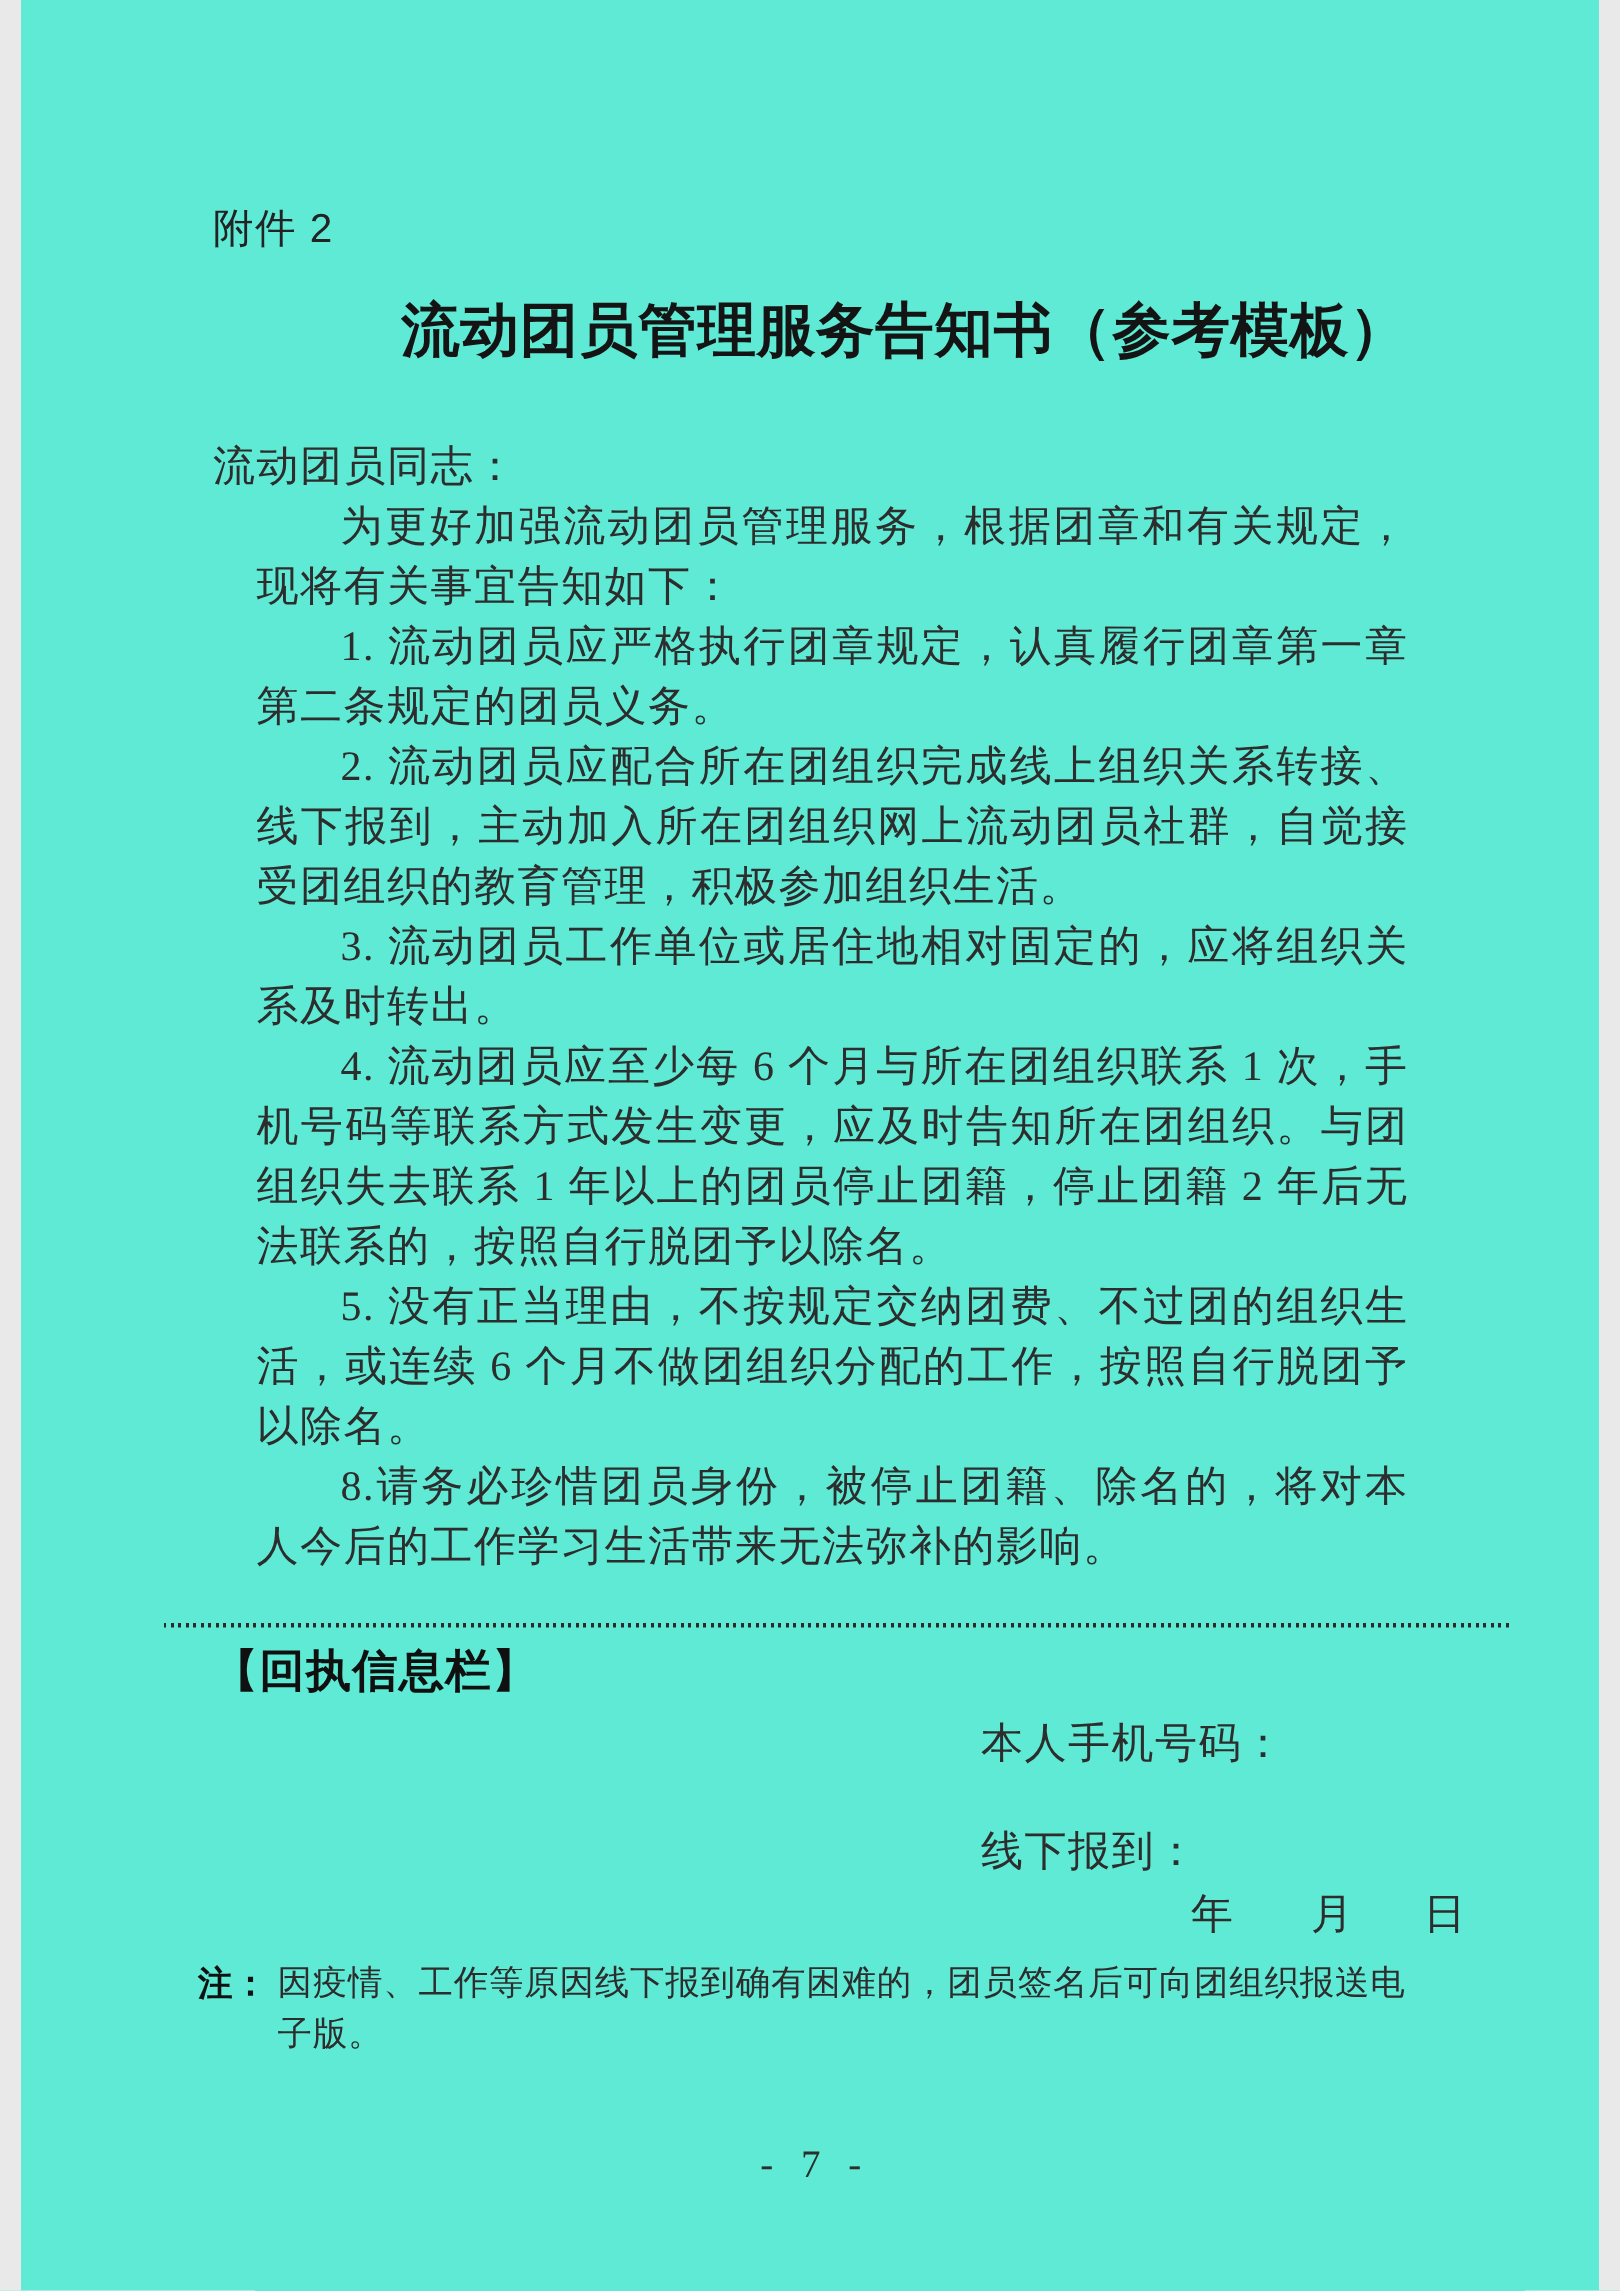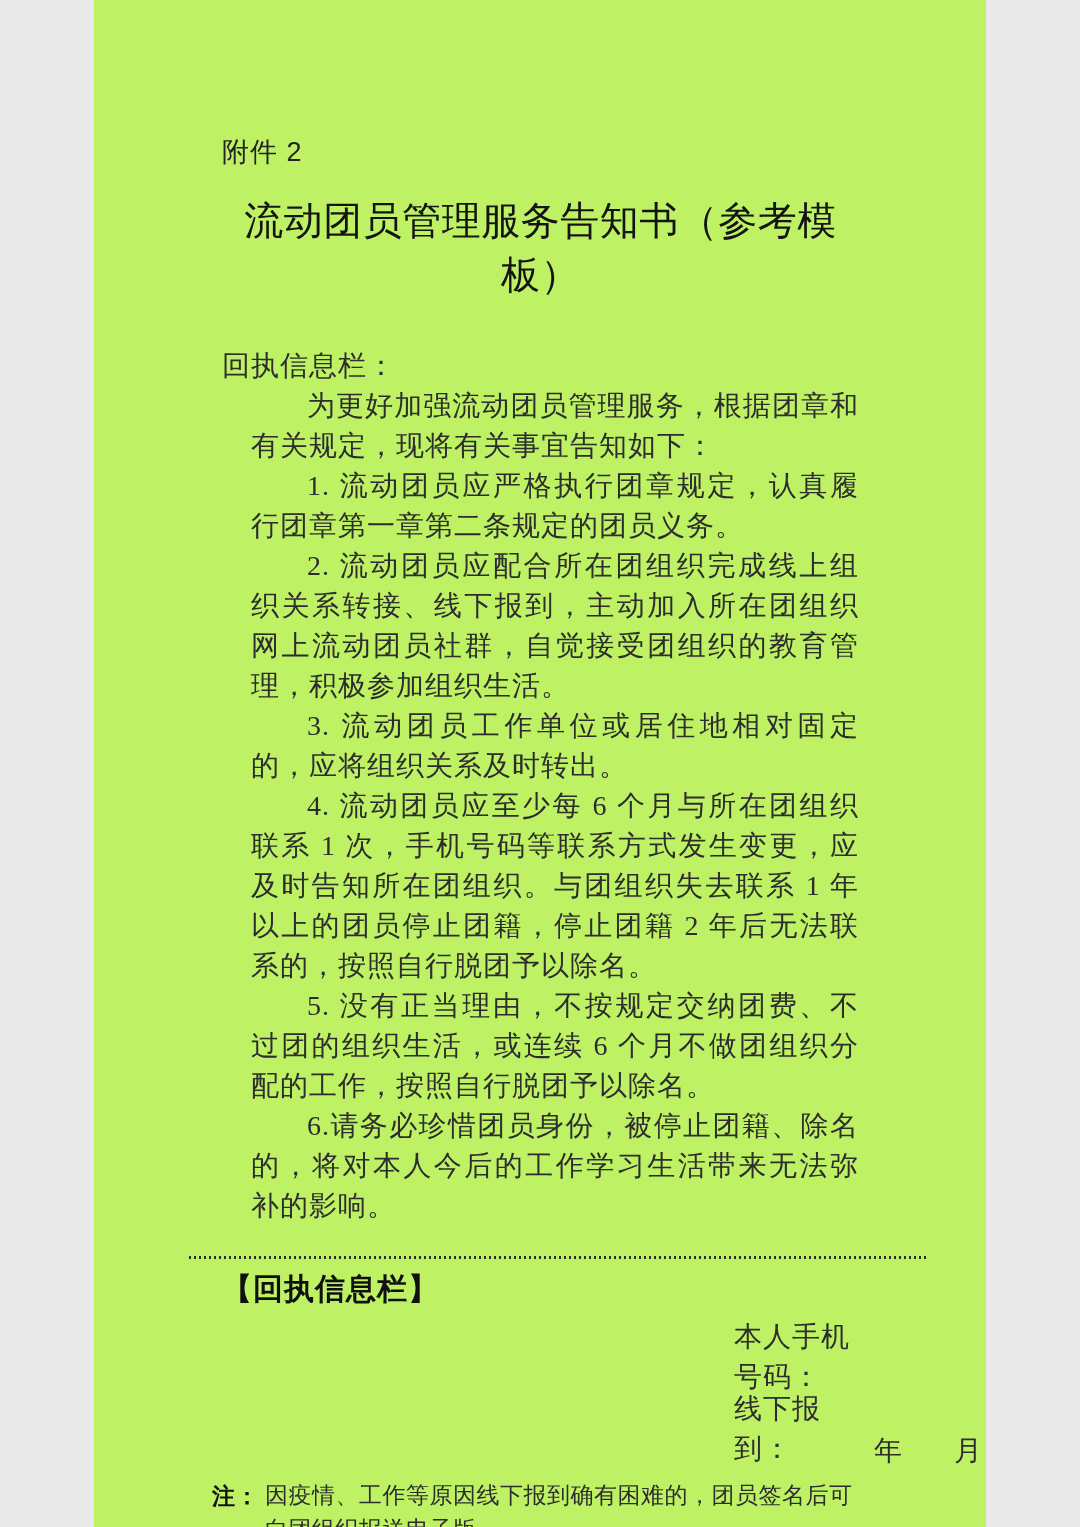--- a/index.html
+++ b/index.html
@@ -1,40 +1,40 @@
 <!DOCTYPE html>
 <html lang="zh"><head>
 <meta charset="utf-8">
 <style>
   html,body{margin:0;padding:0;background:#e9e9e9;}
   .sheet{
     position:relative;
-    width:892px;height:1527px;
+    width:1052px;height:1527px;
     margin:0 auto;
-    background:#bef264;
+    background:#5eead4;
     overflow:hidden;
     font-family:"Liberation Serif","DejaVu Serif",serif;
     color:#2d2d2d;
   }
   .content{
     position:absolute;
     left:128px;right:127px;top:0;
   }
   .attachment{
     margin-top:134px;
     font-family:"Liberation Sans","DejaVu Sans",sans-serif;
     font-size:27px;line-height:36px;
     color:#232323;
     letter-spacing:1px;
   }
   .doc-title{
     margin-top:24px;
     font-size:39px;line-height:54px;
-    font-weight:normal;
-    text-align:center;
+    font-weight:bold;
+    text-align:right;
     color:#141414;
     letter-spacing:0.5px;
   }
   .body-text{margin-top:44px;}
   .para{
     margin:0;
     font-size:28px;line-height:40px;
     letter-spacing:1px;
     text-align:justify;
     text-justify:inter-character;
@@ -102,28 +102,28 @@
 <body>
 
 <div class="sheet">
   <div class="content">
 
     <div class="attachment">附件 2</div>
 
     <h1 class="doc-title">流动团员管理服务告知书（参考模板）</h1>
 
     <div class="body-text">
-      <p class="para">回执信息栏：</p>
+      <p class="para">流动团员同志：</p>
       <p class="para indent">为更好加强流动团员管理服务，根据团章和有关规定，现将有关事宜告知如下：</p>
       <p class="para indent">1. 流动团员应严格执行团章规定，认真履行团章第一章第二条规定的团员义务。</p>
       <p class="para indent">2. 流动团员应配合所在团组织完成线上组织关系转接、线下报到，主动加入所在团组织网上流动团员社群，自觉接受团组织的教育管理，积极参加组织生活。</p>
       <p class="para indent">3. 流动团员工作单位或居住地相对固定的，应将组织关系及时转出。</p>
       <p class="para indent">4. 流动团员应至少每 6 个月与所在团组织联系 1 次，手机号码等联系方式发生变更，应及时告知所在团组织。与团组织失去联系 1 年以上的团员停止团籍，停止团籍 2 年后无法联系的，按照自行脱团予以除名。</p>
       <p class="para indent">5. 没有正当理由，不按规定交纳团费、不过团的组织生活，或连续 6 个月不做团组织分配的工作，按照自行脱团予以除名。</p>
-      <p class="para indent">6.请务必珍惜团员身份，被停止团籍、除名的，将对本人今后的工作学习生活带来无法弥补的影响。</p>
+      <p class="para indent">8.请务必珍惜团员身份，被停止团籍、除名的，将对本人今后的工作学习生活带来无法弥补的影响。</p>
     </div>
 
 
     <div class="dotted-sep"></div>
 
     <div class="receipt-title">【回执信息栏】</div>
 
     <div class="row receipt-row">
       <span class="lbl-b">本人手机号码：</span>
     </div>

